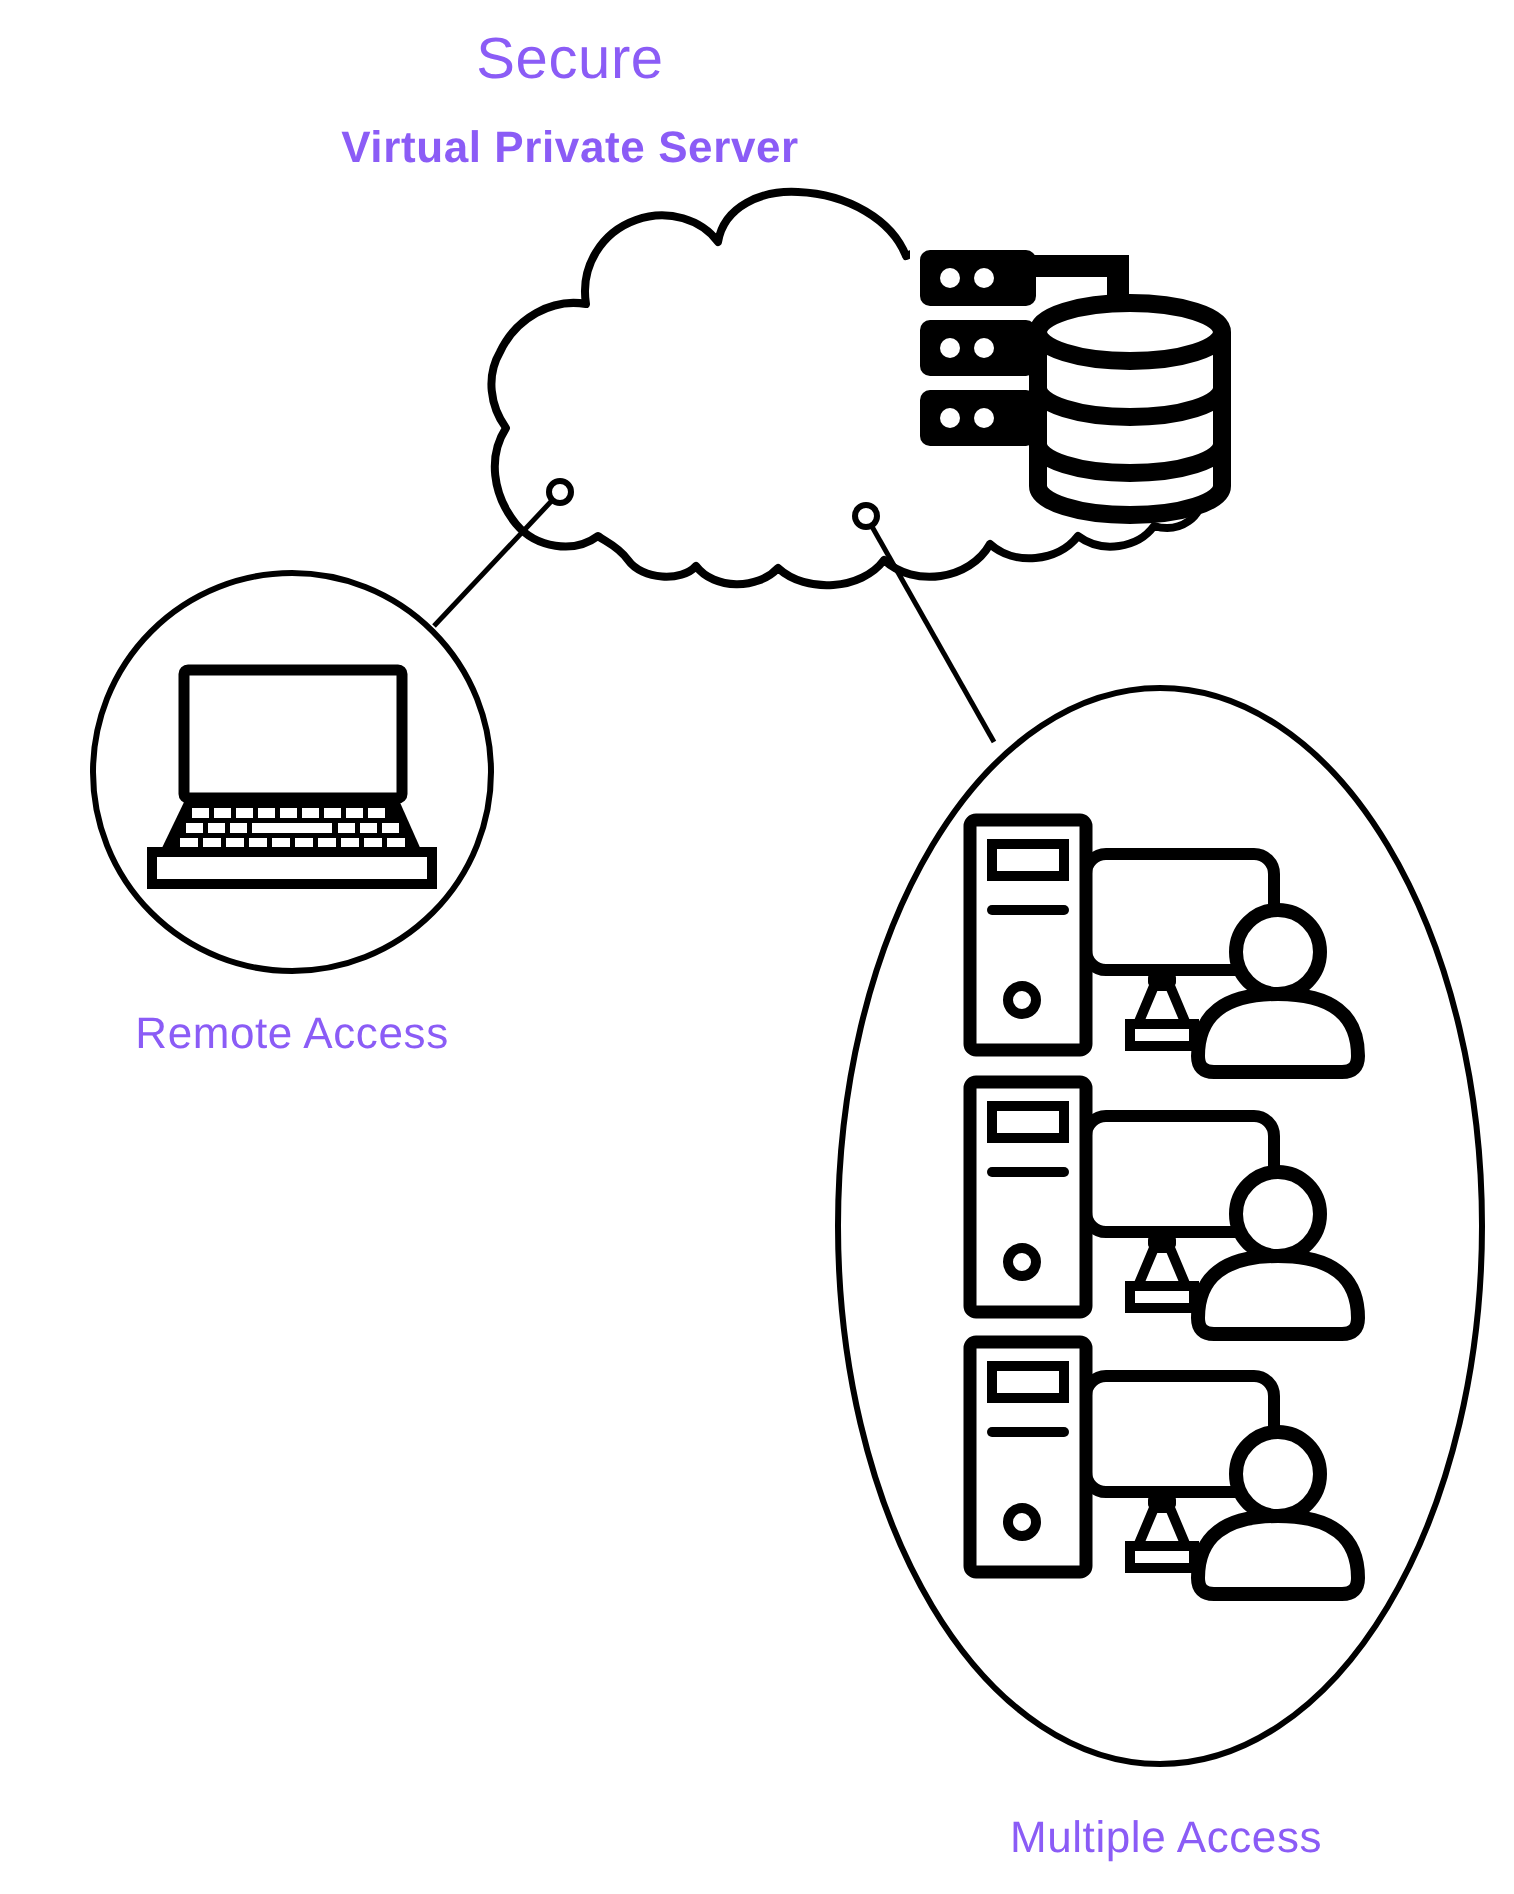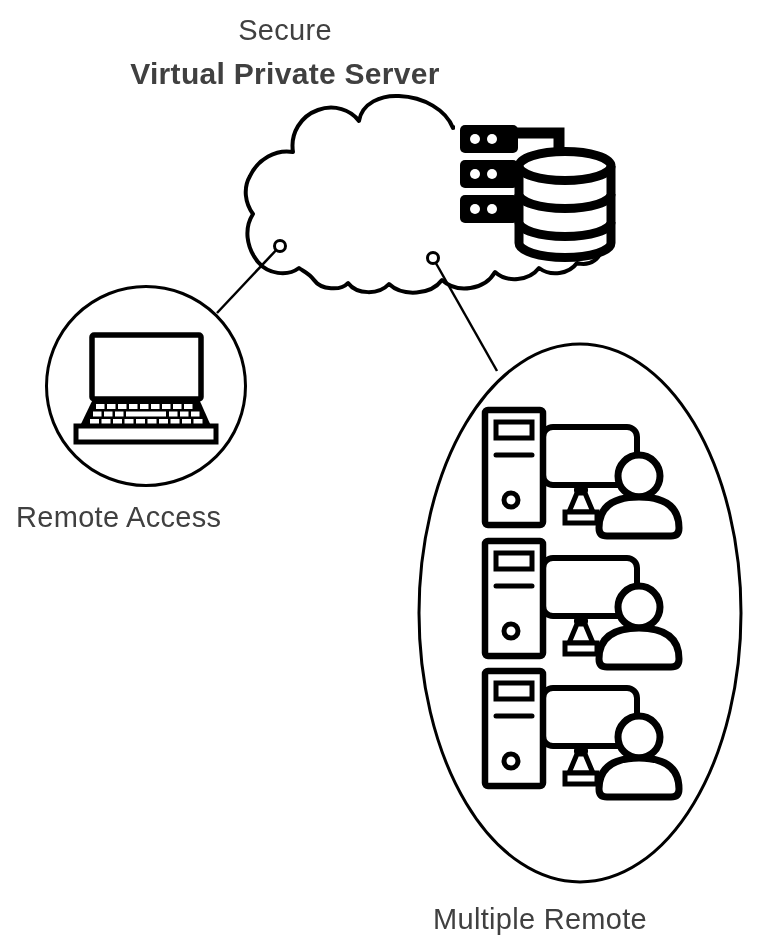--- a/index.html
+++ b/index.html
@@ -6,21 +6,21 @@
     margin: 0;
     padding: 0;
     background: #ffffff;
   }
   .canvas {
     position: relative;
     width: 757px;
     height: 947px;
     background: #ffffff;
     font-family: "Liberation Sans", sans-serif;
-    color: #404040;
+    color: #8b5cf6;
     overflow: hidden;
     border-radius: 24px;
   }
   .diagram-svg {
     position: absolute;
     left: 0;
     top: 0;
     width: 757px;
     height: 947px;
   }
@@ -29,26 +29,26 @@
     left: 60px;
     top: 8px;
     width: 450px;
     text-align: center;
     line-height: 44px;
     font-size: 29px;
     letter-spacing: 0.3px;
   }
   .title-bold {
     font-weight: 700;
-    font-size: 30px;
+    font-size: 22px;
   }
   .node-label {
     position: absolute;
-    text-align: left;
-    font-size: 29px;
+    text-align: center;
+    font-size: 22px;
     line-height: 32px;
     letter-spacing: 0.3px;
   }
   .label-remote {
     left: 16px;
     top: 501px;
     width: 260px;
   }
   .label-users {
     left: 433px;
@@ -177,15 +177,15 @@
     <use href="#workstation" y="131"></use>
     <use href="#workstation" y="261"></use>
   </svg>
 
   <div class="title-block">
     <div>Secure</div>
     <div class="title-bold">Virtual Private Server</div>
   </div>
 
   <div class="node-label label-remote">Remote Access</div>
-  <div class="node-label label-users">Multiple Remote</div>
+  <div class="node-label label-users">Multiple Access</div>
 
 </div>
 
 </body></html>

